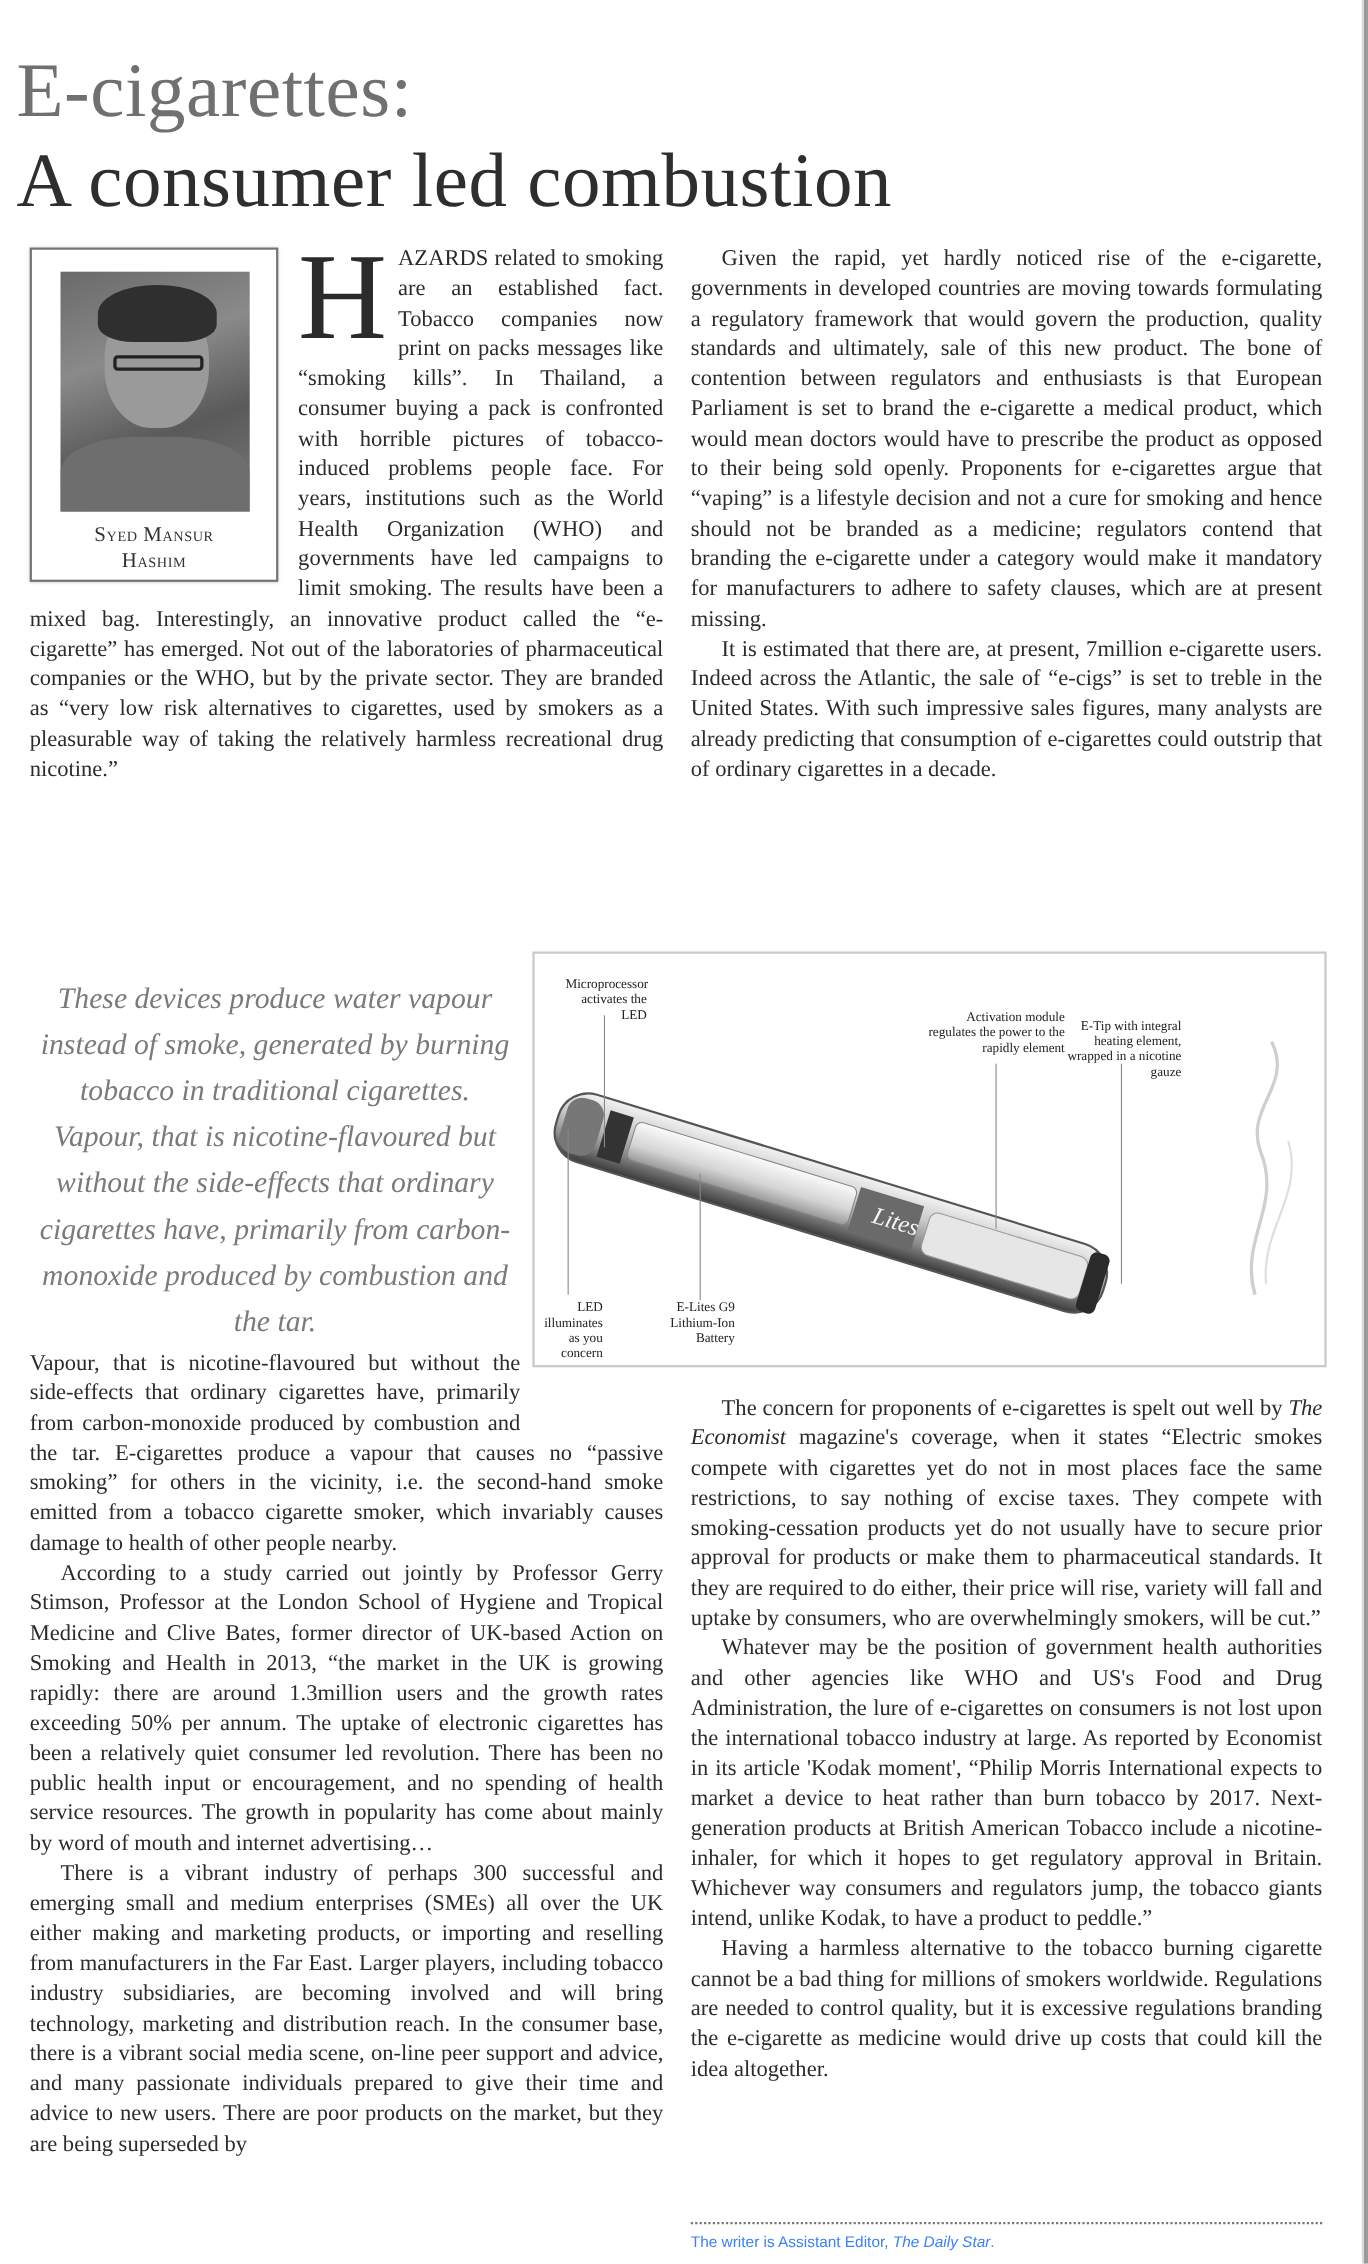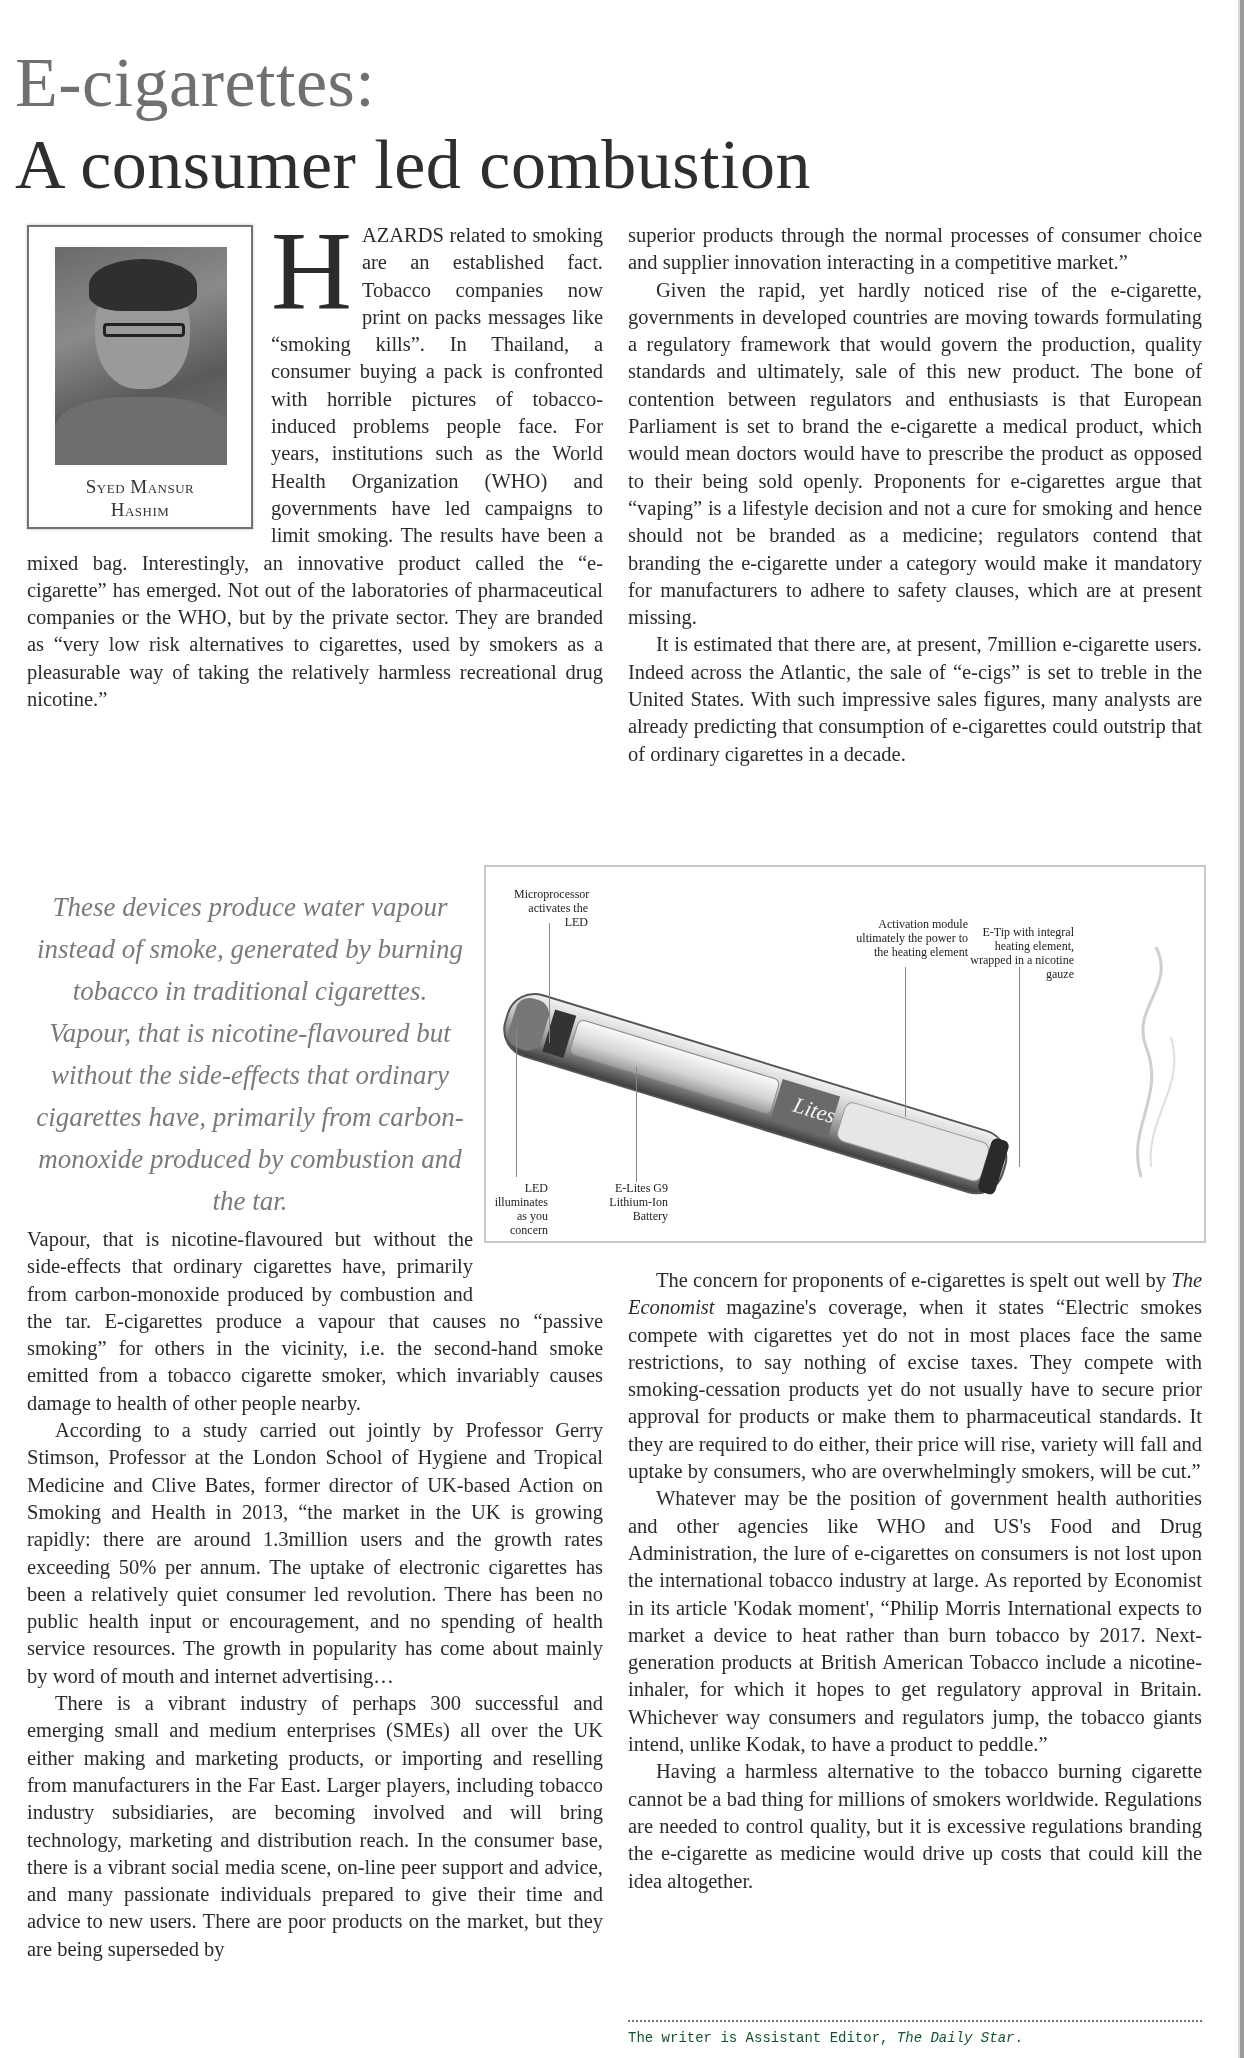--- a/index.html
+++ b/index.html
@@ -78,22 +78,22 @@
     position: absolute; font-size: 12px; line-height: 14px; text-align: right;
     color: #222;
   }
   .fig-line { position: absolute; width: 1px; background: #888; }
 
   .footer-rule {
     position: absolute; left: 628px; top: 2020px; width: 574px; height: 0;
     border-top: 2px dotted #777;
   }
   .footer-note {
-    position: absolute; left: 628px; top: 2030px; font-family: Liberation Mono, monospace;
-    font-size: 14px; color: #14532d;
+    position: absolute; left: 628px; top: 2030px; font-family: Liberation Sans, sans-serif;
+    font-size: 14px; color: #3b82f6;
   }
   .footer-note i { font-style: italic; }
 </style>
 </head>
 <body>
 
 <div class="right-edge-2"></div>
 <div class="right-edge"></div>
 
 <h1 class="headline headline-1">E-cigarettes:</h1>
@@ -150,35 +150,34 @@
     <path d="M665 300 C 660 250, 700 220, 685 170" fill="none" stroke="#dedede" stroke-width="2"></path>
   </svg>
 
   <div class="fig-line" style="left:63px; top:56px; height:120px;"></div>
   <div class="fig-line" style="left:419px; top:100px; height:150px;"></div>
   <div class="fig-line" style="left:533px; top:100px; height:200px;"></div>
   <div class="fig-line" style="left:30px; top:160px; height:150px;"></div>
   <div class="fig-line" style="left:150px; top:200px; height:115px;"></div>
 
   <div class="fig-label" style="left:28px; top:20px; width:74px;">Microprocessor activates the LED</div>
-  <div class="fig-label" style="left:358px; top:50px; width:124px;">Activation module ultimately the power to the heating element</div>
+  <div class="fig-label" style="left:358px; top:50px; width:124px;">Activation module regulates the power to the rapidly element</div>
   <div class="fig-label" style="left:478px; top:58px; width:110px;">E-Tip with integral heating element, wrapped in a nicotine gauze</div>
   <div class="fig-label" style="left:2px; top:314px; width:60px;">LED illuminates as you concern</div>
   <div class="fig-label" style="left:118px; top:314px; width:64px;">E-Lites G9 Lithium-Ion Battery</div>
 </div>
 
 <div class="col" style="left:27px; top:1226px; width:576px;">
   <div style="float:right; width:130px; height:56px;"></div>
   <p><span>Vapour, that is nicotine-flavoured but without the side-effects that ordinary cigarettes</span> <span>have, primarily from carbon-monoxide produced by combustion and the tar. E-cigarettes produce a vapour that causes no “passive smoking” for others in the vicinity, i.e. the second-hand smoke emitted from a tobacco cigarette smoker, which invariably causes damage to health of other people nearby.</span></p>
   <p class="indent">According to a study carried out jointly by Professor Gerry Stimson, Professor at the London School of Hygiene and Tropical Medicine and Clive Bates, former director of UK-based Action on Smoking and Health in 2013, “the market in the UK is growing rapidly: there are around 1.3million users and the growth rates exceeding 50% per annum. The uptake of electronic cigarettes has been a relatively quiet consumer led revolution. There has been no public health input or encouragement, and no spending of health service resources. The growth in popularity has come about mainly by word of mouth and internet advertising…</p>
   <p class="indent">There is a vibrant industry of perhaps 300 successful and emerging small and medium enterprises (SMEs) all over the UK either making and marketing products, or importing and reselling from manufacturers in the Far East. Larger players, including tobacco industry subsidiaries, are becoming involved and will bring technology, marketing and distribution reach. In the consumer base, there is a vibrant social media scene, on-line peer support and advice, and many passionate individuals prepared to give their time and advice to new users. There are poor products on the market, but they are being superseded by</p>
 </div>
 
 <div class="col" style="left:628px; top:222px; width:574px;">
-  <p>superior products through the normal processes of consumer choice and supplier innovation interacting in a competitive market.”</p>
   <p class="indent">Given the rapid, yet hardly noticed rise of the e-cigarette, governments in developed countries are moving towards formulating a regulatory framework that would govern the production, quality standards and ultimately, sale of this new product. The bone of contention between regulators and enthusiasts is that European Parliament is set to brand the e-cigarette a medical product, which would mean doctors would have to prescribe the product as opposed to their being sold openly. Proponents for e-cigarettes argue that “vaping” is a lifestyle decision and not a cure for smoking and hence should not be branded as a medicine; regulators contend that branding the e-cigarette under a category would make it mandatory for manufacturers to adhere to safety clauses, which are at present missing.</p>
   <p class="indent">It is estimated that there are, at present, 7million e-cigarette users. Indeed across the Atlantic, the sale of “e-cigs” is set to treble in the United States. With such impressive sales figures, many analysts are already predicting that consumption of e-cigarettes could outstrip that of ordinary cigarettes in a decade.</p>
 </div>
 
 <div class="col" style="left:628px; top:1267px; width:574px;">
   <p class="indent"><span>The concern for proponents of e-cigarettes is spelt out well by </span><i>The Economist</i><span> magazine's coverage, when it states “Electric smokes compete with cigarettes yet do not in most places face the same restrictions, to say nothing of excise taxes. They compete with smoking-cessation products yet do not usually have to secure prior approval for products or make them to pharmaceutical standards. It they are required to do either, their price will rise, variety will fall and uptake by consumers, who are overwhelmingly smokers, will be cut.”</span></p>
   <p class="indent">Whatever may be the position of government health authorities and other agencies like WHO and US's Food and Drug Administration, the lure of e-cigarettes on consumers is not lost upon the international tobacco industry at large. As reported by Economist in its article 'Kodak moment', “Philip Morris International expects to market a device to heat rather than burn tobacco by 2017. Next-generation products at British American Tobacco include a nicotine-inhaler, for which it hopes to get regulatory approval in Britain. Whichever way consumers and regulators jump, the tobacco giants intend, unlike Kodak, to have a product to peddle.”</p>
   <p class="indent">Having a harmless alternative to the tobacco burning cigarette cannot be a bad thing for millions of smokers worldwide. Regulations are needed to control quality, but it is excessive regulations branding the e-cigarette as medicine would drive up costs that could kill the idea altogether.</p>
 </div>
 

